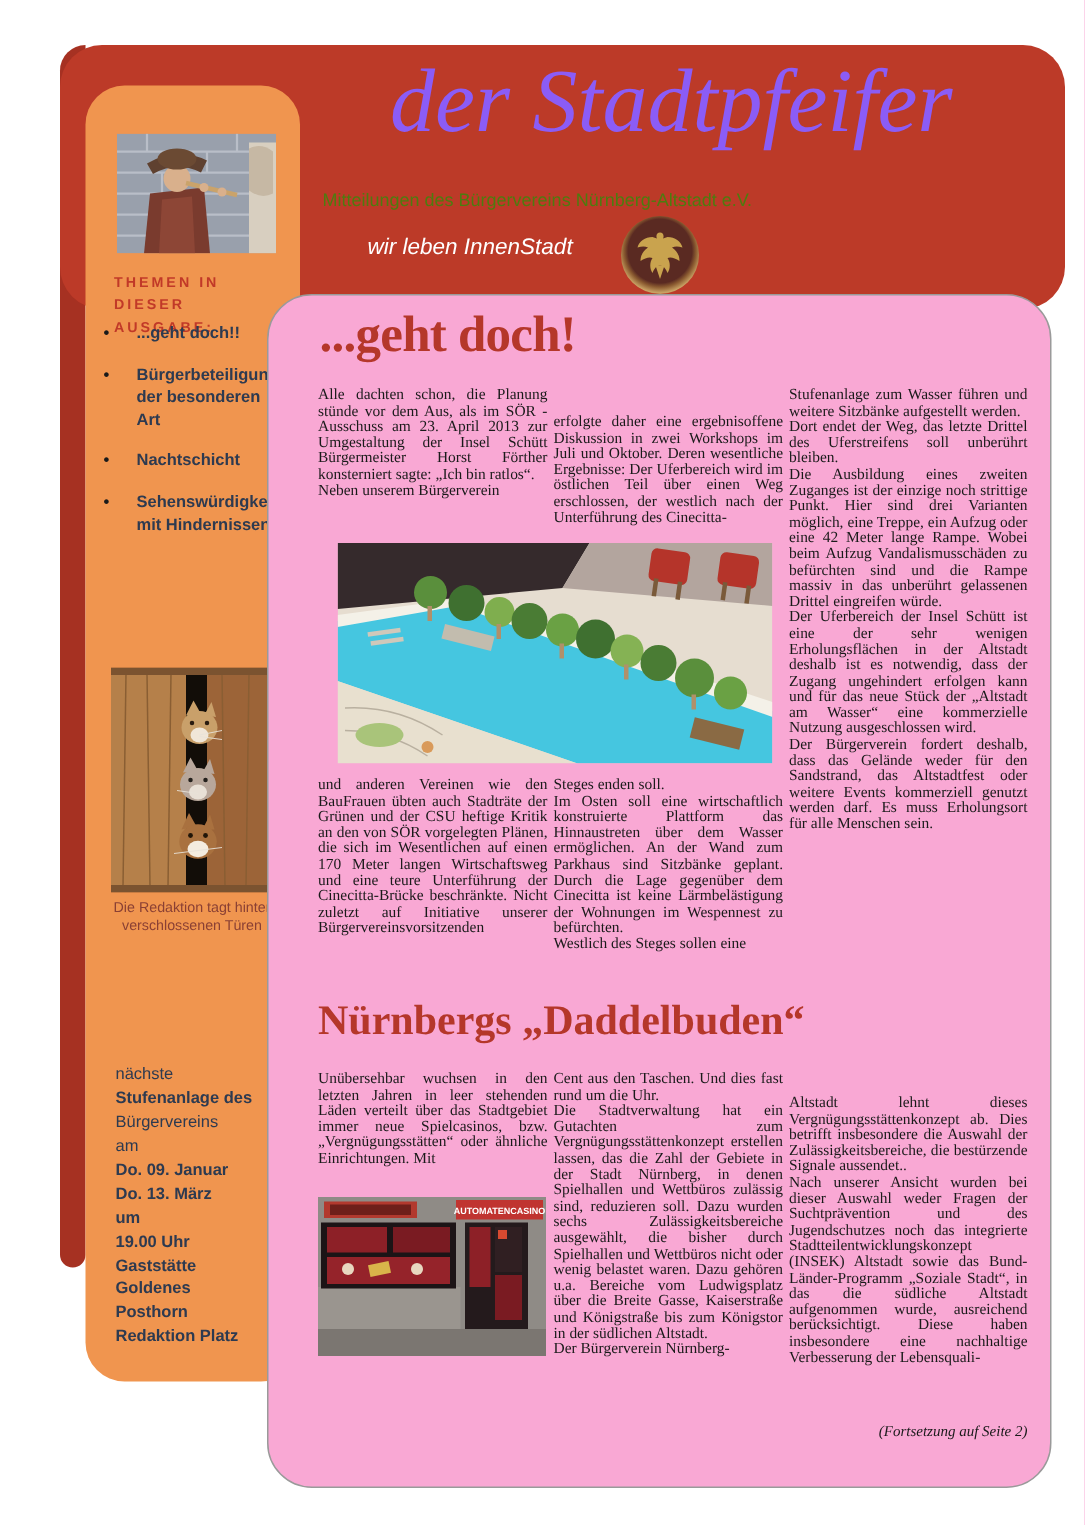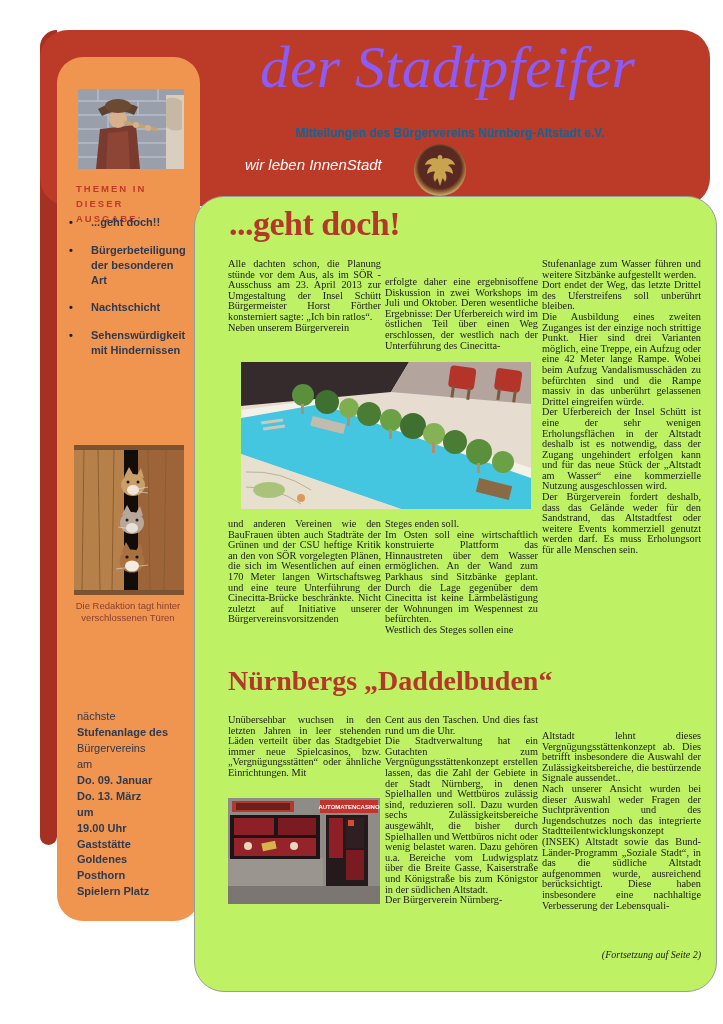--- a/index.html
+++ b/index.html
@@ -6,27 +6,27 @@
   body{width:723px;height:1024px;position:relative;background:#ffffff;overflow:hidden;
        font-family:"Liberation Sans",sans-serif;}
   
   .left-strip{position:absolute;left:40px;top:30px;width:17px;height:815px;
               background:#a63122;border-radius:28px 0 14px 14px;}
   .header-red{position:absolute;left:40px;top:30px;width:670px;height:176px;
               background:#bc3a28;border-radius:28px;}
   .sidebar{position:absolute;left:57px;top:57px;width:143px;height:864px;
            background:#f0954f;border-radius:26px;}
   .panel{position:absolute;left:178px;top:196px;width:521px;height:794px;
-         background:#bef264;border:1px solid #9a9a9a;border-radius:30px;margin-left:16px;}
+         background:#f9a8d4;border:1px solid #9a9a9a;border-radius:30px;}
   
   .nl-title{position:absolute;left:195px;top:34px;width:505px;text-align:center;
             font-family:"Liberation Serif",serif;font-style:italic;font-size:60px;
             color:#8b5cf6;line-height:1.1;}
-  .nl-subtitle{position:absolute;left:215px;top:126px;width:470px;text-align:center;
-               font-size:12px;font-weight:700;color:#0369a1;}
+  .nl-subtitle{position:absolute;left:215px;top:126px;width:470px;
+               font-size:12px;font-weight:400;color:#4d7c0f;}
   .nl-tagline{position:absolute;left:245px;top:156px;font-size:15px;font-weight:400;
               font-style:italic;color:#ffffff;}
   .nl-issue{position:absolute;right:28px;top:166px;font-size:11px;font-weight:700;
             letter-spacing:5px;color:#ffffff;margin-top:46px;}
   .emblem{position:absolute;left:414px;top:144px;width:52px;height:52px;border-radius:50%;
           background:radial-gradient(circle at 50% 45%, #5a2a22 0 55%, #8a5a30 62%, #caa365 72%, #6b3a28 85%, #3a1d16 100%);
           display:flex;align-items:center;justify-content:center;}
   
   .piper{position:absolute;left:21px;top:32px;width:106px;height:80px;overflow:hidden;}
   .topics-heading{position:absolute;left:19px;top:124px;width:108px;font-size:9.5px;
@@ -174,21 +174,21 @@
     <div class="b">Stufenanlage des</div>
     <div class="n">Bürgervereins</div>
     <div class="n">am</div>
     <div class="b">Do. 09. Januar</div>
     <div class="b">Do. 13. März</div>
     <div class="b">um</div>
     <div class="b">19.00 Uhr</div>
     <div class="b">Gaststätte</div>
     <div class="b">Goldenes</div>
     <div class="b">Posthorn</div>
-    <div class="b">Spielern Platz</div>
+    <div class="b">Redaktion Platz</div>
   </div>
 </div>
 
 <div class="panel">
   <div class="a-title1">...geht doch!</div>
 
   <div class="btxt c1" style="top:62px;">Alle dachten schon, die Planung stünde vor dem Aus, als im SÖR -Ausschuss am 23. April 2013 zur Umgestaltung der Insel Schütt Bürgermeister Horst Förther konsterniert sagte: „Ich bin ratlos“.
 Neben unserem Bürgerverein</div>
   <div class="btxt c2" style="top:80px;">erfolgte daher eine ergebnisoffene Diskussion in zwei Workshops im Juli und Oktober. Deren wesentliche Ergebnisse: Der Uferbereich wird im östlichen Teil über einen Weg erschlossen, der westlich nach der Unterführung des Cinecitta-</div>
   <div class="btxt c3" style="top:62px;">Stufenanlage zum Wasser führen und weitere Sitzbänke aufgestellt werden.

